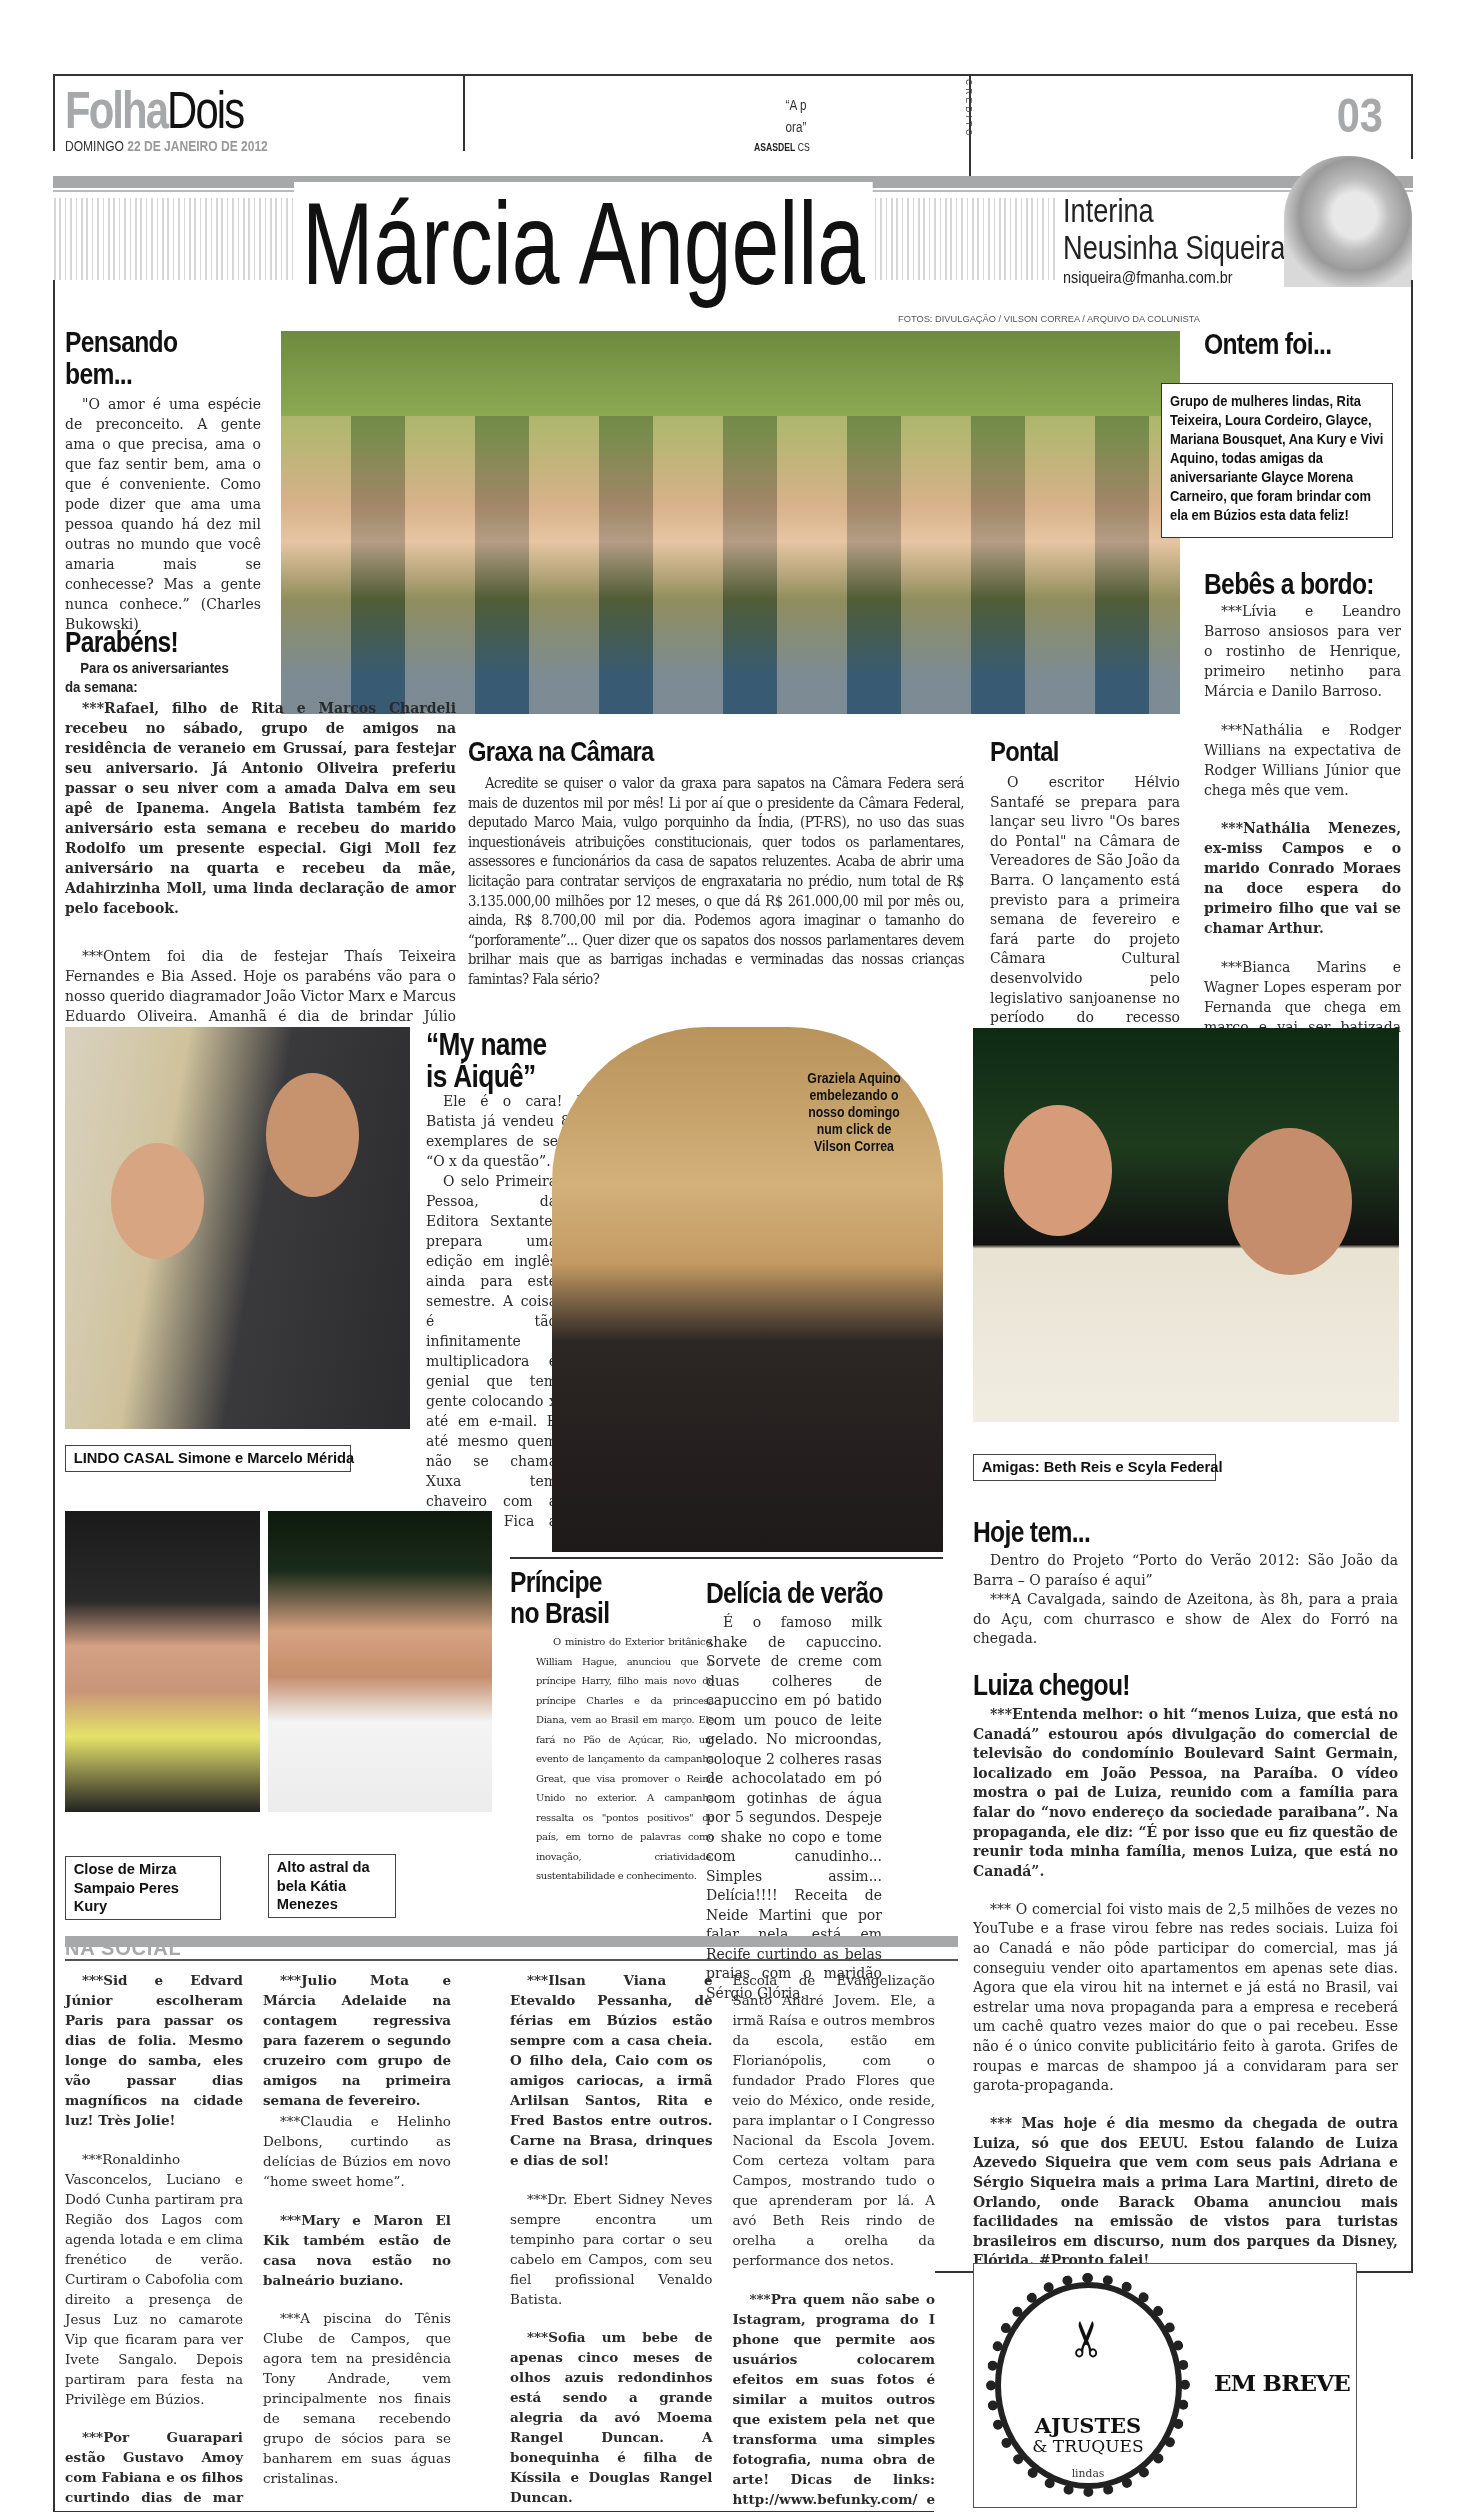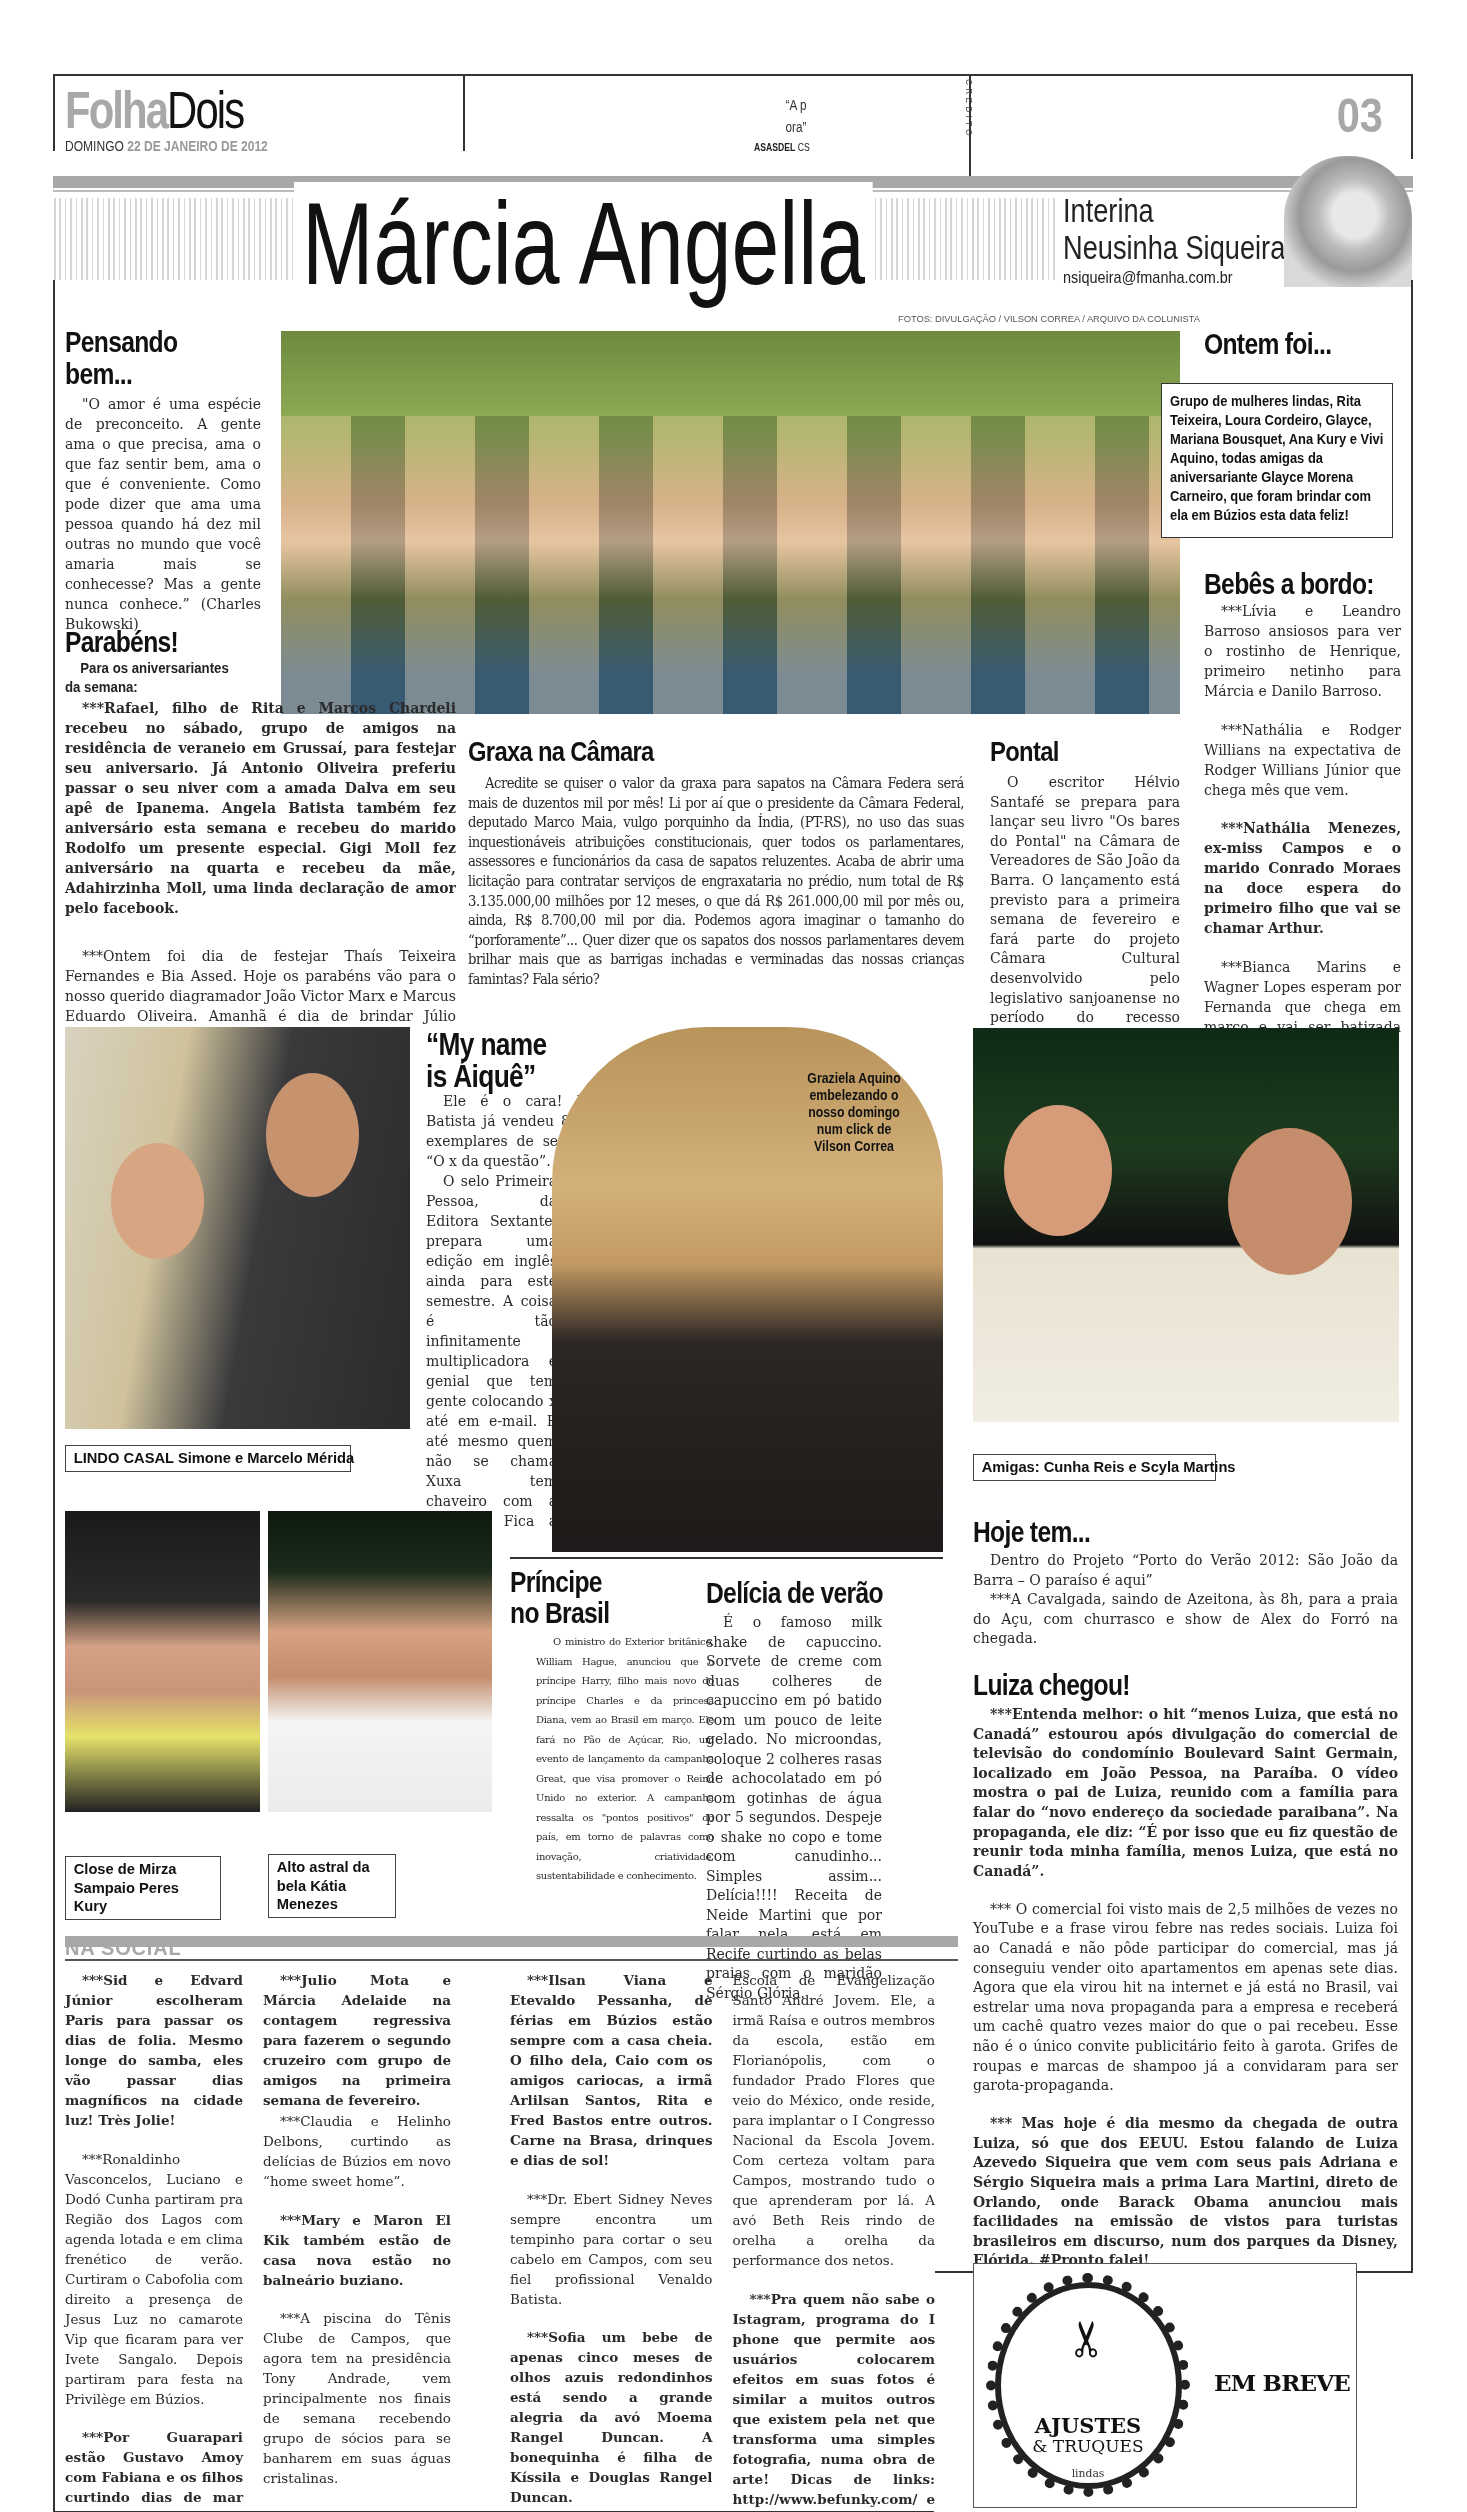--- a/index.html
+++ b/index.html
@@ -126,21 +126,21 @@
 </div>
 
 <div class="abs photo" style="left:552px;top:1027px;width:391px;height:525px;border-radius:155px 155px 0 0;background:linear-gradient(180deg,#b8935a 0%,#d3b07a 30%,#c49a63 45%,#2c2624 60%,#1e1a19 100%);"></div>
 <div class="abs sans b" style="left:796px;top:1070px;width:116px;text-align:center;font-size:14px;line-height:17px;color:#111;transform:scaleX(0.88);">Graziela Aquino embelezando o nosso domingo num click de Vilson Correa</div>
 <div class="abs" style="left:510px;top:1557px;width:433px;height:1.5px;background:#333;"></div>
 
 <div class="abs photo" style="left:973px;top:1028px;width:426px;height:394px;background:linear-gradient(180deg,#0f2a14 0%,#1e3b1e 30%,#111 55%,#e8e2d2 56%,#f1ede2 100%);">
   <div style="position:absolute;left:31px;top:77px;width:108px;height:131px;border-radius:50%;background:#d69b79;"></div>
   <div style="position:absolute;left:255px;top:100px;width:124px;height:147px;border-radius:50%;background:#c58d6c;"></div>
 </div>
-<div class="abs caption" style="left:973px;top:1454px;width:226px;white-space:nowrap;">Amigas: Cunha Reis e Scyla Martins</div>
+<div class="abs caption" style="left:973px;top:1454px;width:226px;white-space:nowrap;">Amigas: Beth Reis e Scyla Federal</div>
 
 <div class="abs photo" style="left:65px;top:1511px;width:195px;height:301px;background:linear-gradient(180deg,#1a1a1a 0%,#2a2a2a 30%,#d4a184 45%,#c99579 60%,#e5e26a 75%,#222 100%);"></div>
 <div class="abs caption" style="left:65px;top:1856px;width:139px;font-size:14.7px;line-height:18.5px;">Close de Mirza Sampaio Peres Kury</div>
 <div class="abs photo" style="left:268px;top:1511px;width:224px;height:301px;background:linear-gradient(180deg,#0d1a0d 0%,#1b2b1b 20%,#d7a282 40%,#c48d6b 55%,#f4f4f4 70%,#ececec 100%);"></div>
 <div class="abs caption" style="left:268px;top:1854px;width:111px;font-size:14.7px;line-height:18.5px;">Alto astral da bela Kátia Menezes</div>
 
 <div class="abs head" style="left:510px;top:1567px;font-size:29px;line-height:31px;transform:scaleX(0.85);">
   <div>Príncipe</div>
   <div>no Brasil</div>
 </div>

